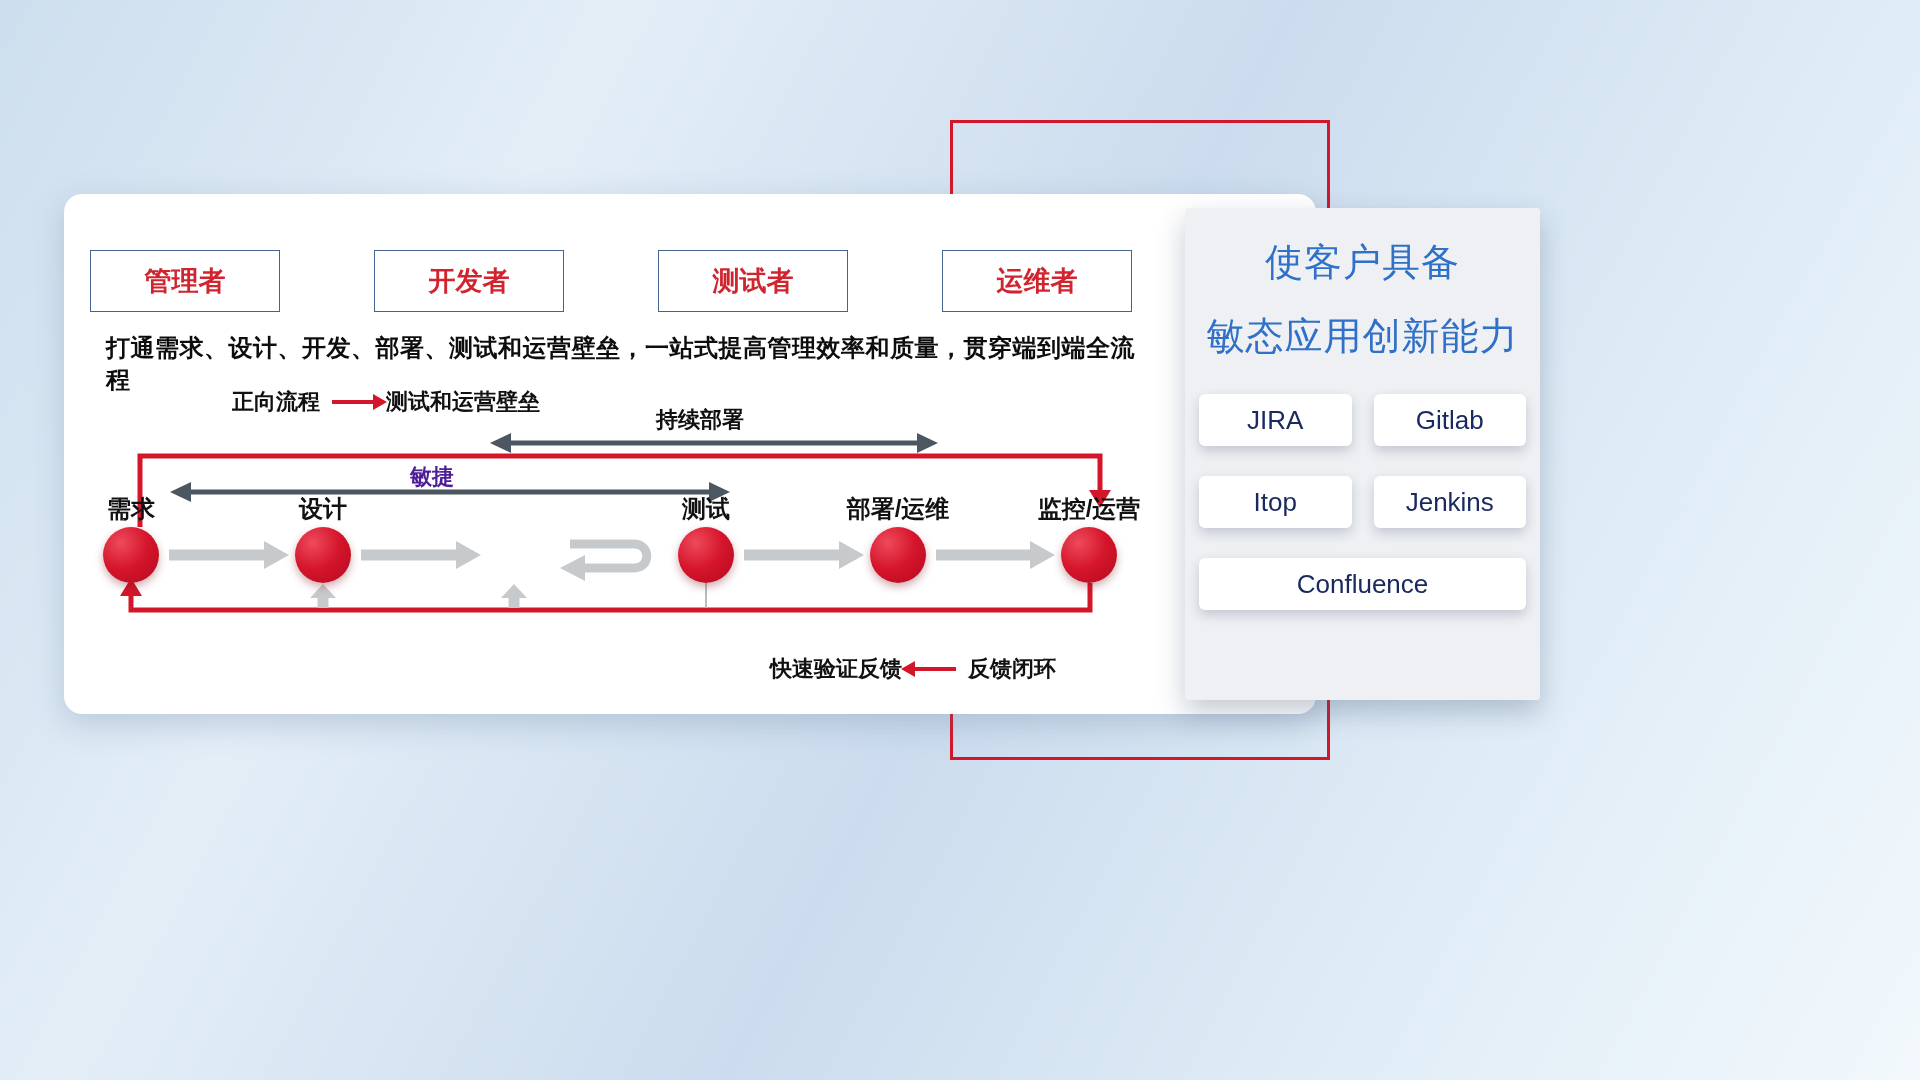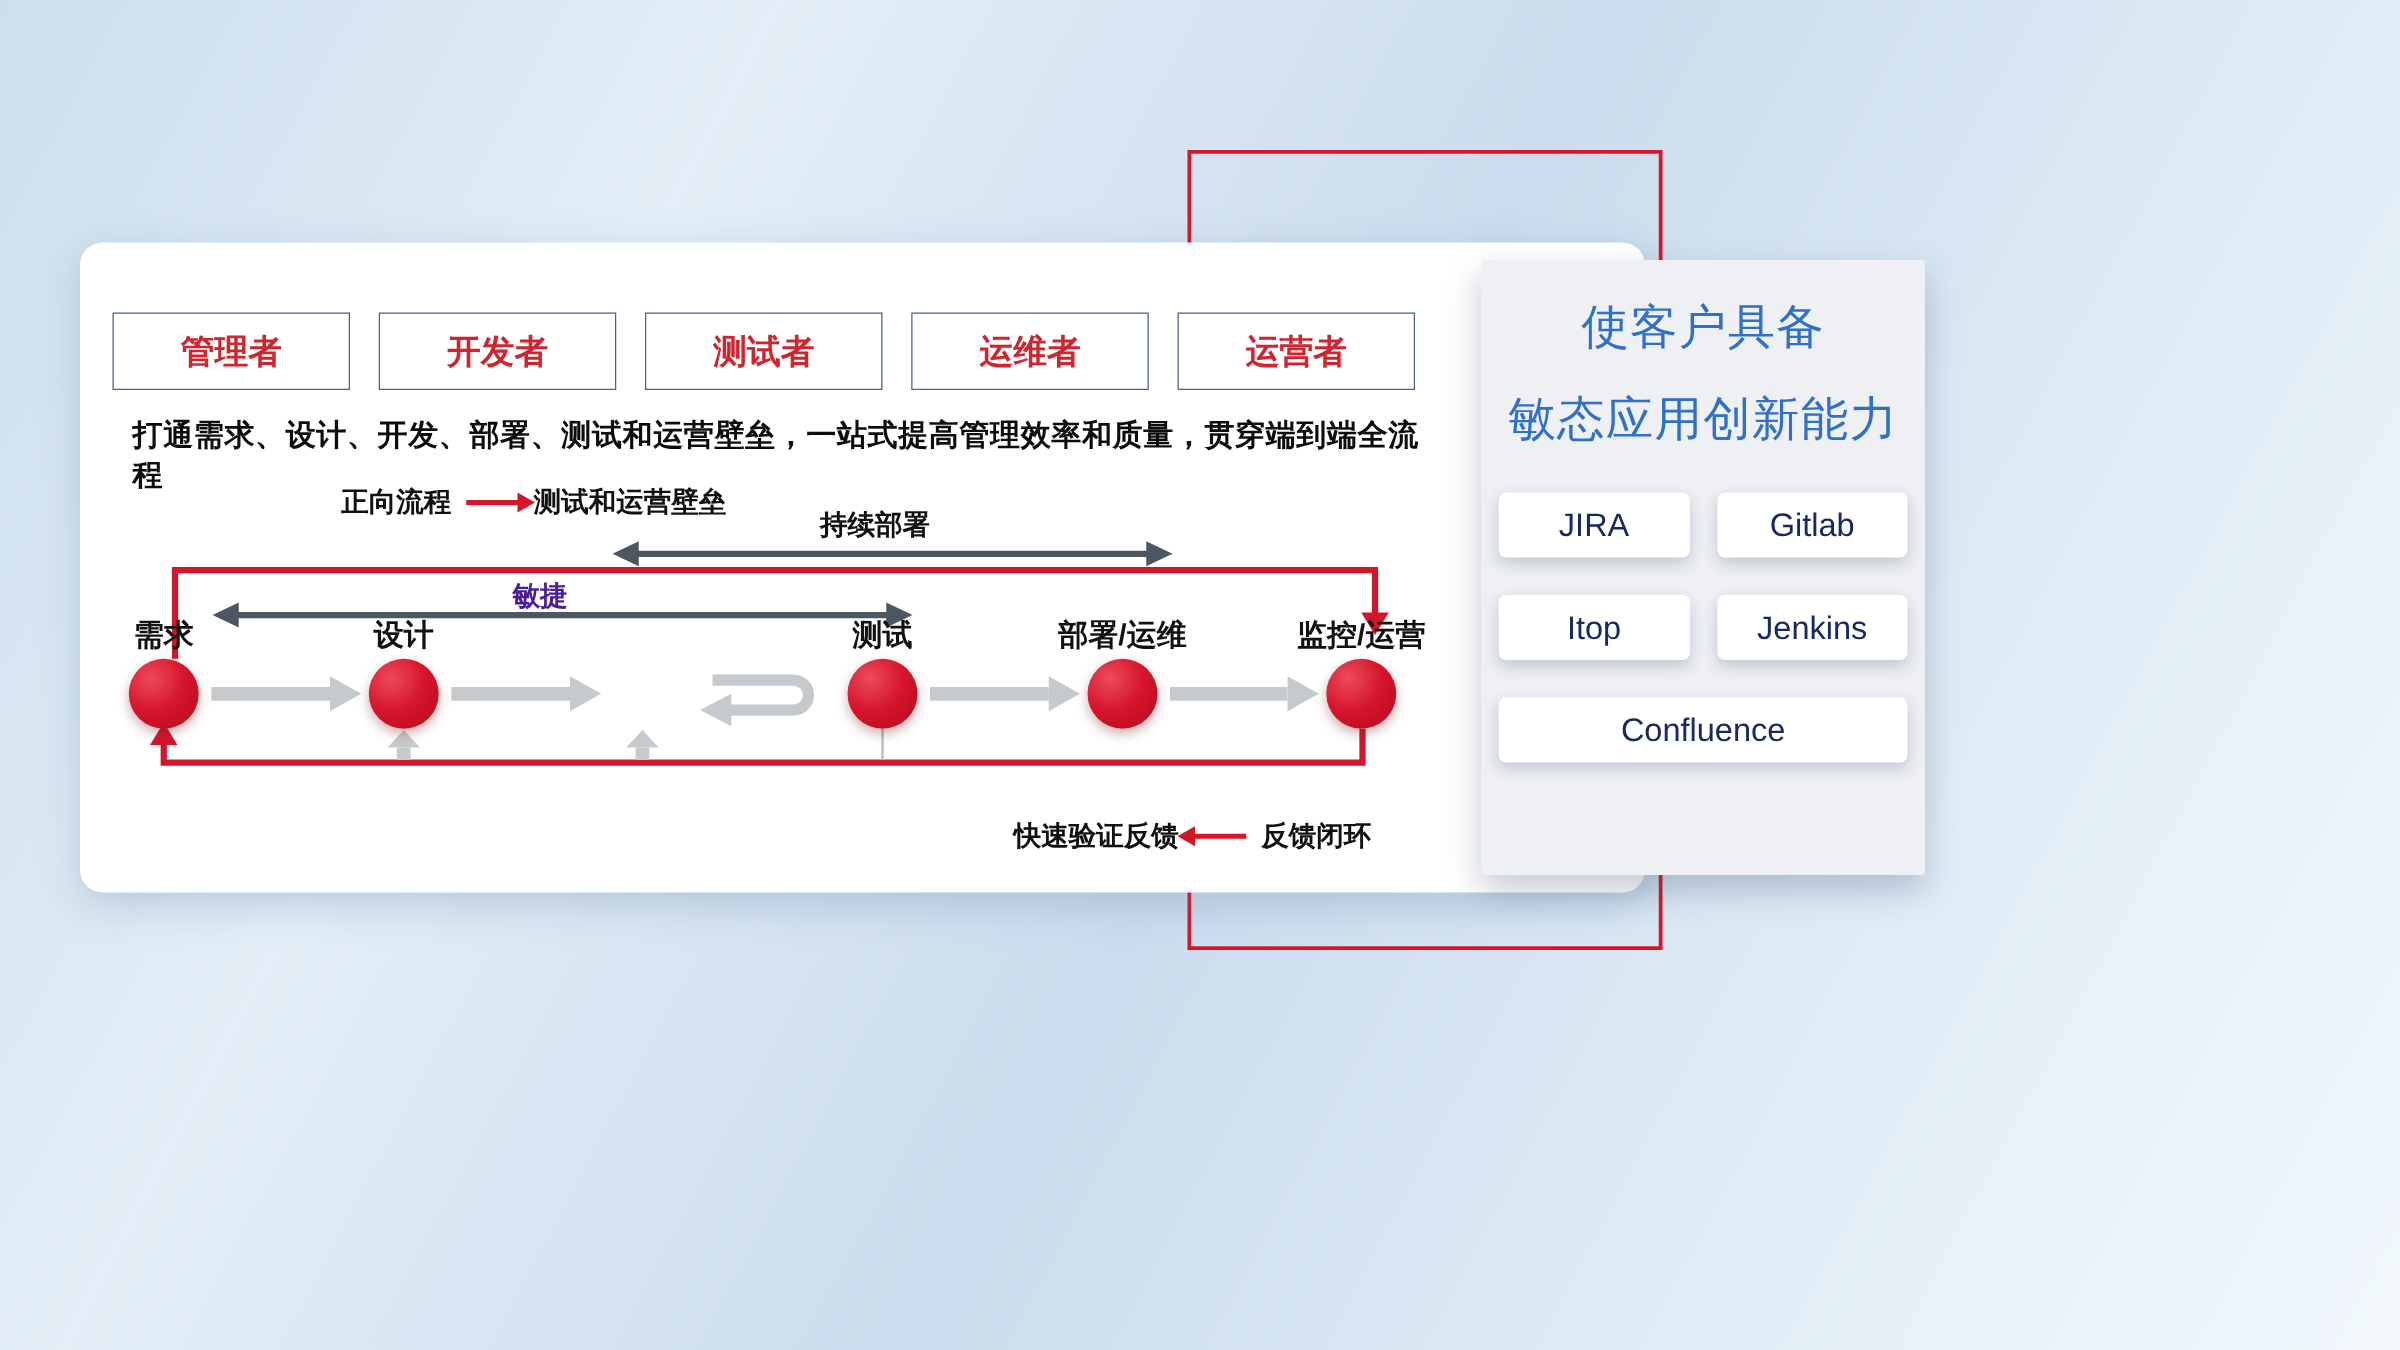--- a/index.html
+++ b/index.html
@@ -34,21 +34,21 @@
     display:flex; align-items:center; justify-content:center;
     color:#d0252f; font-size:27px; font-weight:bold; background:#fff;
   }
 
   .headline {
     position:absolute; left:42px; top:138px; width:1046px;
     font-size:24px; font-weight:bold; color:#0d0d0d; letter-spacing:0.5px;
   }
 
   
-  .legend { position:absolute; display:flex; align-items:center; gap:12px; font-size:22px; color:#111;margin-left:41px; }
+  .legend { position:absolute; display:flex; align-items:center; gap:12px; font-size:22px; color:#111; }
   .legend-forward { left:168px; top:193px; }
   .legend-feedback { left:706px; top:460px; }
   .legend .lgd-label { font-weight:bold; }
   .legend .lgd-desc { font-weight:bold; }
   .red-arrow-right { position:relative; width:42px; height:4px; background:#d4162a; display:inline-block; }
   .red-arrow-right::after {
     content:""; position:absolute; right:-13px; top:-6px;
     border-left:14px solid #d4162a; border-top:8px solid transparent; border-bottom:8px solid transparent;
   }
   .red-arrow-left { position:relative; width:42px; height:4px; background:#d4162a; display:inline-block; }
@@ -103,21 +103,20 @@
 
   <div class="red-frame"></div>
 
   <div class="card">
 
     <div class="roles">
       <div class="role-box">管理者</div>
       <div class="role-box">开发者</div>
       <div class="role-box">测试者</div>
       <div class="role-box">运维者</div>
-      <div class="role-box">运营者</div>
     </div>
 
     <div class="headline">打通需求、设计、开发、部署、测试和运营壁垒，一站式提高管理效率和质量，贯穿端到端全流程</div>
 
     <div class="legend legend-forward">
       <span class="lgd-label">正向流程</span>
       <span class="red-arrow-right"></span>
       <span class="lgd-desc">测试和运营壁垒</span>
     </div>
 

